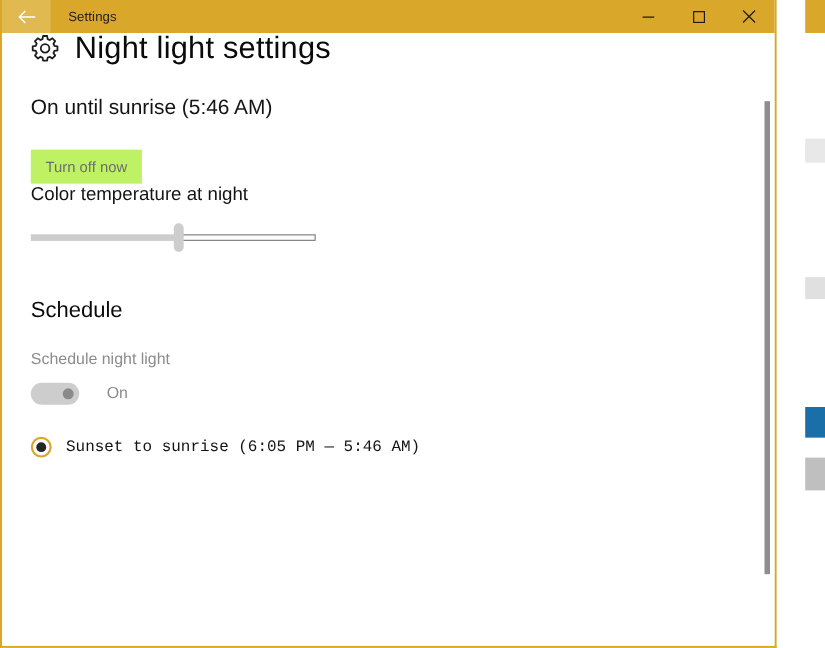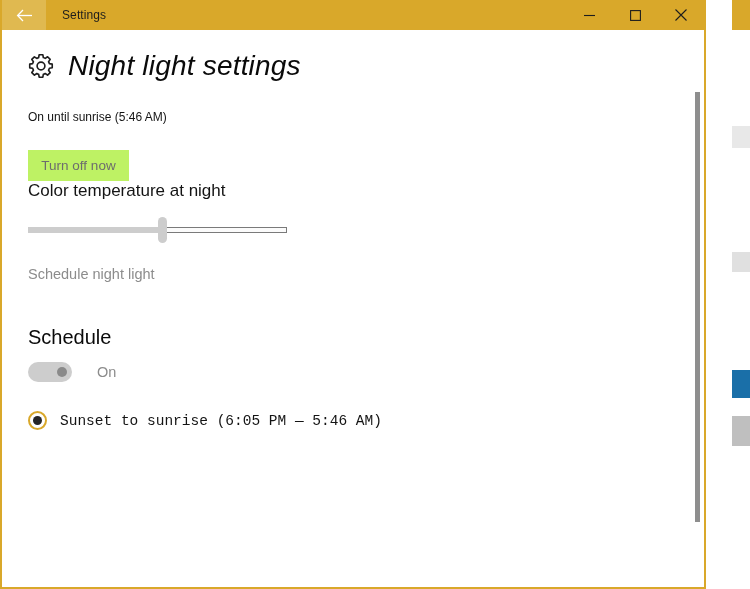--- a/index.html
+++ b/index.html
@@ -82,23 +82,21 @@
     position: absolute;
     left: 0; top: 0;
     width: 715px;
     padding: 0 0 0 26px;
   }
 
   
   #page-header {
     display: flex;
     align-items: center;
-    margin-top: 22px;
     gap: 14px;
-    font-style: italic;
   }
   #gear-icon { width: 26px; height: 26px; display: block; flex: none; }
   #page-title {
     font-size: 28px;
     font-weight: 300;
     color: #0a0a0a;
     letter-spacing: .2px;
     line-height: 1;
   }
 
@@ -107,21 +105,21 @@
     margin-top: 30px;
     font-size: 14.5px;
     line-height: 1.42;
     color: #141414;
     max-width: 432px;
   }
 
   
   #status-line {
     margin-top: 30px;
-    font-size: 12px;
+    font-size: 19px;
     color: #141414;
   }
 
   
   #turn-off-button {
     margin-top: 26px;
     width: 101px;
     height: 31px;
     background: #bef264;
     border: none;
@@ -330,23 +328,23 @@
       <button id="turn-off-button">Turn off now</button>
 
       <div id="temp-label">Color temperature at night</div>
 
       <div id="slider-wrap">
         <div id="slider-fill"></div>
         <div id="slider-track"></div>
         <div id="slider-thumb"></div>
       </div>
 
+      <div id="schedule-heading">Schedule</div>
+
       <div id="toggle-label">Schedule night light</div>
-
-      <div id="schedule-heading">Schedule</div>
 
       <div id="toggle-row">
         <div id="toggle-switch">
           <div id="toggle-knob"></div>
         </div>
         <div id="toggle-state">On</div>
       </div>
 
       <div class="radio-row" id="radio-sunset-row">
         <span class="radio-mark checked"></span>

